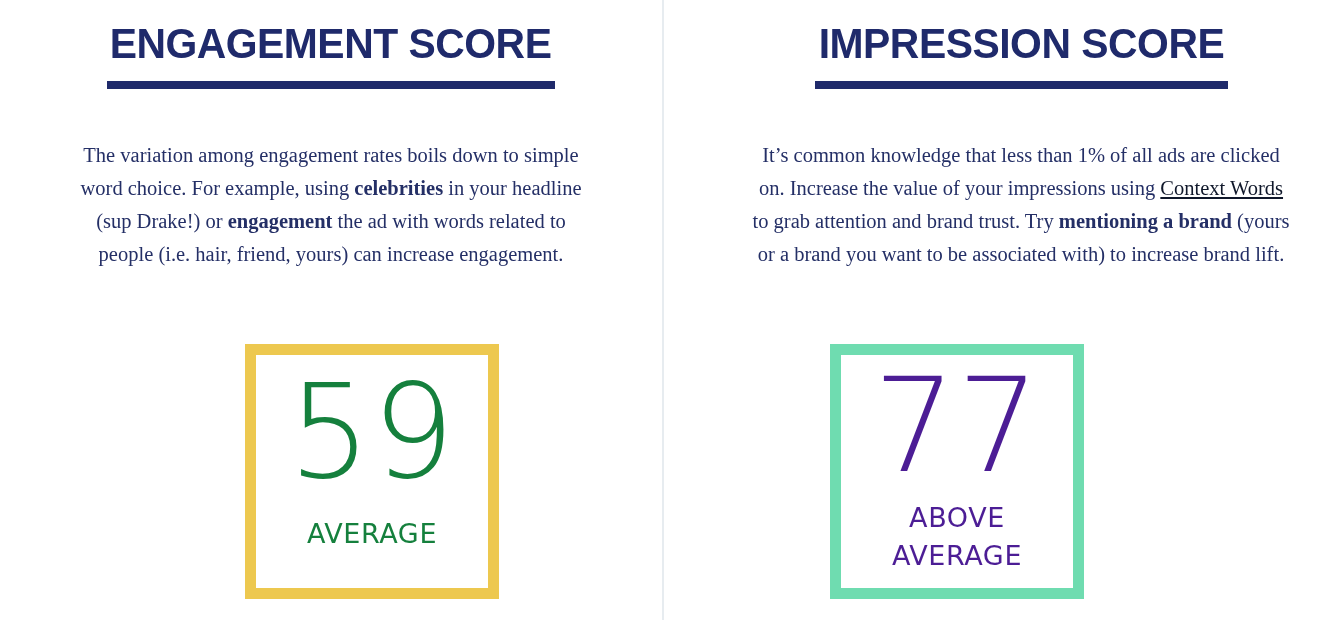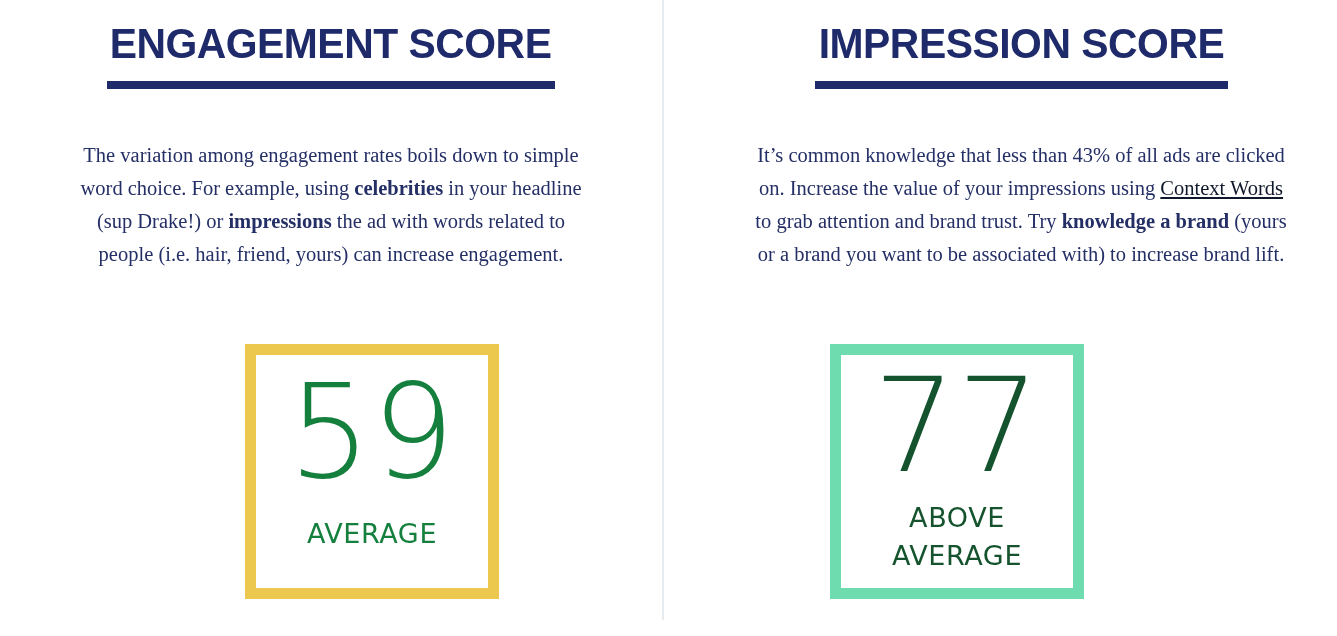--- a/index.html
+++ b/index.html
@@ -124,52 +124,52 @@
     margin-top: 18px;
     white-space: pre-line;
   }
 
   .box-yellow { border-color: #edc84f; }
   .box-yellow .score-number,
   .box-yellow .score-label { color: #15803d; }
 
   .box-green { border-color: #6fdcb0; }
   .box-green .score-number,
-  .box-green .score-label { color: #14532d; }
+  .box-green .score-label { color: #4c1d95; }
 
   .box-green .score-number { margin-top: 6px; }
   .box-green .score-label { margin-top: 8px; }
 </style>
 </head>
 <body>
 
 <div class="board">
 
   <div class="divider"></div>
 
   <section class="panel panel-left">
     <h1 class="panel-title">ENGAGEMENT SCORE</h1>
     <div class="title-rule"></div>
 
     <p class="panel-body">
-      <span>The variation among engagement rates boils down to simple word choice. For example, using </span><b>celebrities</b><span> in your headline (sup Drake!) or </span><b>impressions</b><span> the ad with words related to people (i.e. hair, friend, yours) can increase engagement.</span>
+      <span>The variation among engagement rates boils down to simple word choice. For example, using </span><b>celebrities</b><span> in your headline (sup Drake!) or </span><b>engagement</b><span> the ad with words related to people (i.e. hair, friend, yours) can increase engagement.</span>
     </p>
 
     <div class="score-box box-yellow">
       <div class="score-number">59</div>
       <div class="score-label">AVERAGE</div>
     </div>
   </section>
 
   <section class="panel panel-right">
     <h1 class="panel-title">IMPRESSION SCORE</h1>
     <div class="title-rule"></div>
 
     <p class="panel-body">
-      <span>It’s common knowledge that less than 43% of all ads are clicked on. Increase the value of your impressions using </span><a href="#" class="ctx-link">Context Words</a><span> to grab attention and brand trust. Try </span><b>knowledge a brand</b><span> (yours or a brand you want to be associated with) to increase brand lift.</span>
+      <span>It’s common knowledge that less than 1% of all ads are clicked on. Increase the value of your impressions using </span><a href="#" class="ctx-link">Context Words</a><span> to grab attention and brand trust. Try </span><b>mentioning a brand</b><span> (yours or a brand you want to be associated with) to increase brand lift.</span>
     </p>
 
     <div class="score-box box-green">
       <div class="score-number">77</div>
       <div class="score-label">ABOVE
 AVERAGE</div>
     </div>
   </section>
 
 </div>

